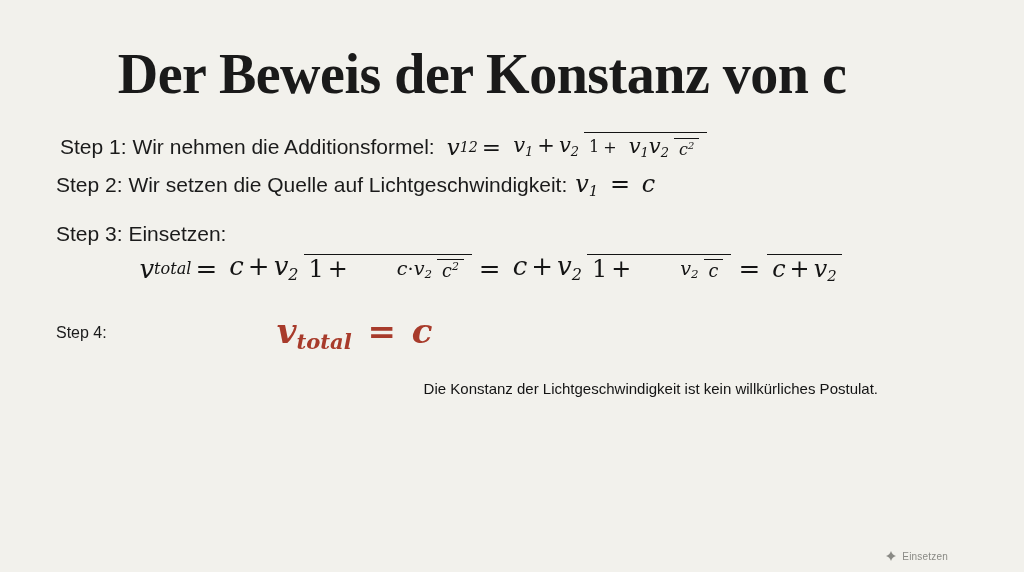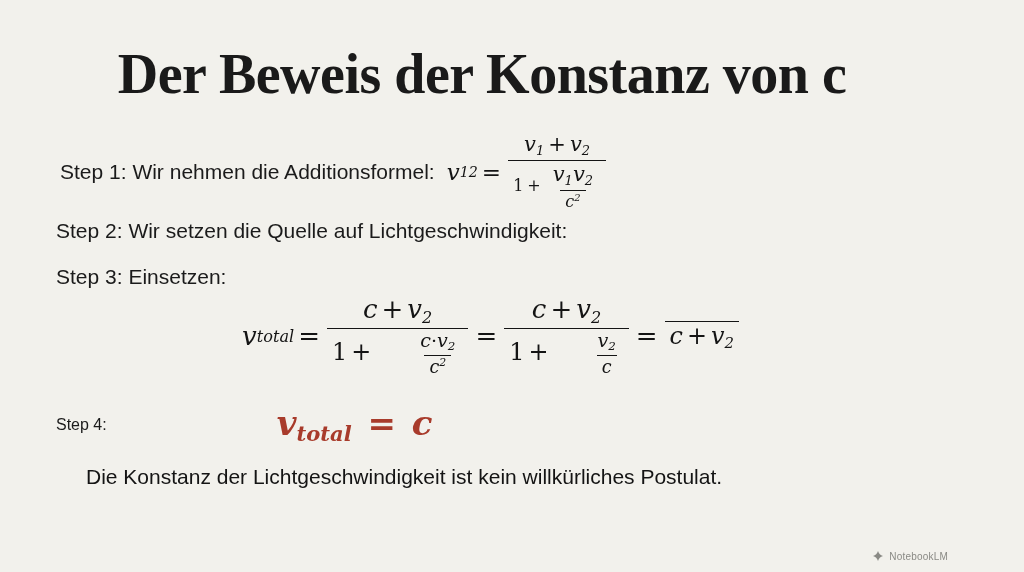--- a/index.html
+++ b/index.html
@@ -48,21 +48,20 @@
   }
   .math {
     font-family: "DejaVu Serif", serif;
     font-style: italic;
     color: #141414;
   }
 
   
   .frac {
     display: inline-flex;
-    flex-direction: column;
     align-items: center;
     vertical-align: middle;
     margin: 0 3px;
   }
   .frac > .num {
     padding: 0 5px 1px 5px;
     line-height: 1.15;
   }
   .frac > .den {
     border-top: 1.6px solid #141414;
@@ -116,24 +115,24 @@
   .result {
     font-family: "DejaVu Serif", serif;
     font-style: italic;
     font-weight: bold;
     font-size: 34px;
     color: #a83b2b;
     margin-left: 170px;
   }
 
   .conclusion {
-    text-align: left;
-    font-size: 21px;
+    text-align: right;
+    font-size: 15px;
     line-height: 1.42;
-    margin-top: 16px;
+    margin-top: 24px;
     color: #141414;
     padding: 0 30px;
   }
 
   .watermark {
     position: absolute;
     right: 16px;
     bottom: 10px;
     display: flex;
     align-items: center;
@@ -168,20 +167,25 @@
                 <span class="num"><span>v</span><span class="sub">1</span><span>v</span><span class="sub">2</span></span>
                 <span class="den"><span>c</span><span class="sup">2</span></span>
               </span>
           </span>
         </span>
       </span>
     </div>
 
     <div class="step-line" id="step2-row">
       <span class="step-label">Step 2: Wir setzen die Quelle auf Lichtgeschwindigkeit:</span>
+      <span class="math eq-step2">
+        <span>v</span><span class="sub">1</span>
+        <span class="op">=</span>
+        <span>c</span>
+      </span>
     </div>
 
     <div id="step3-row">
       <div class="step-line">
         <span class="step-label">Step 3: Einsetzen:</span>
       </div>
       <div class="math eq-step3">
         <span>v</span>
           <span class="sub">total</span>
         <span class="op">=</span>
@@ -226,16 +230,16 @@
     </div>
 
   </div>
 
   <div class="watermark">
     <span>
       <svg width="12" height="12" viewBox="0 0 24 24" aria-hidden="true">
         <path d="M12 2 C13.6 7.2 16.8 10.4 22 12 C16.8 13.6 13.6 16.8 12 22 C10.4 16.8 7.2 13.6 2 12 C7.2 10.4 10.4 7.2 12 2 Z" fill="#8a8a85"></path>
       </svg>
     </span>
-    <span>NotebookLM</span>
+    <span>Einsetzen</span>
   </div>
 
 </div>
 
 </body></html>

